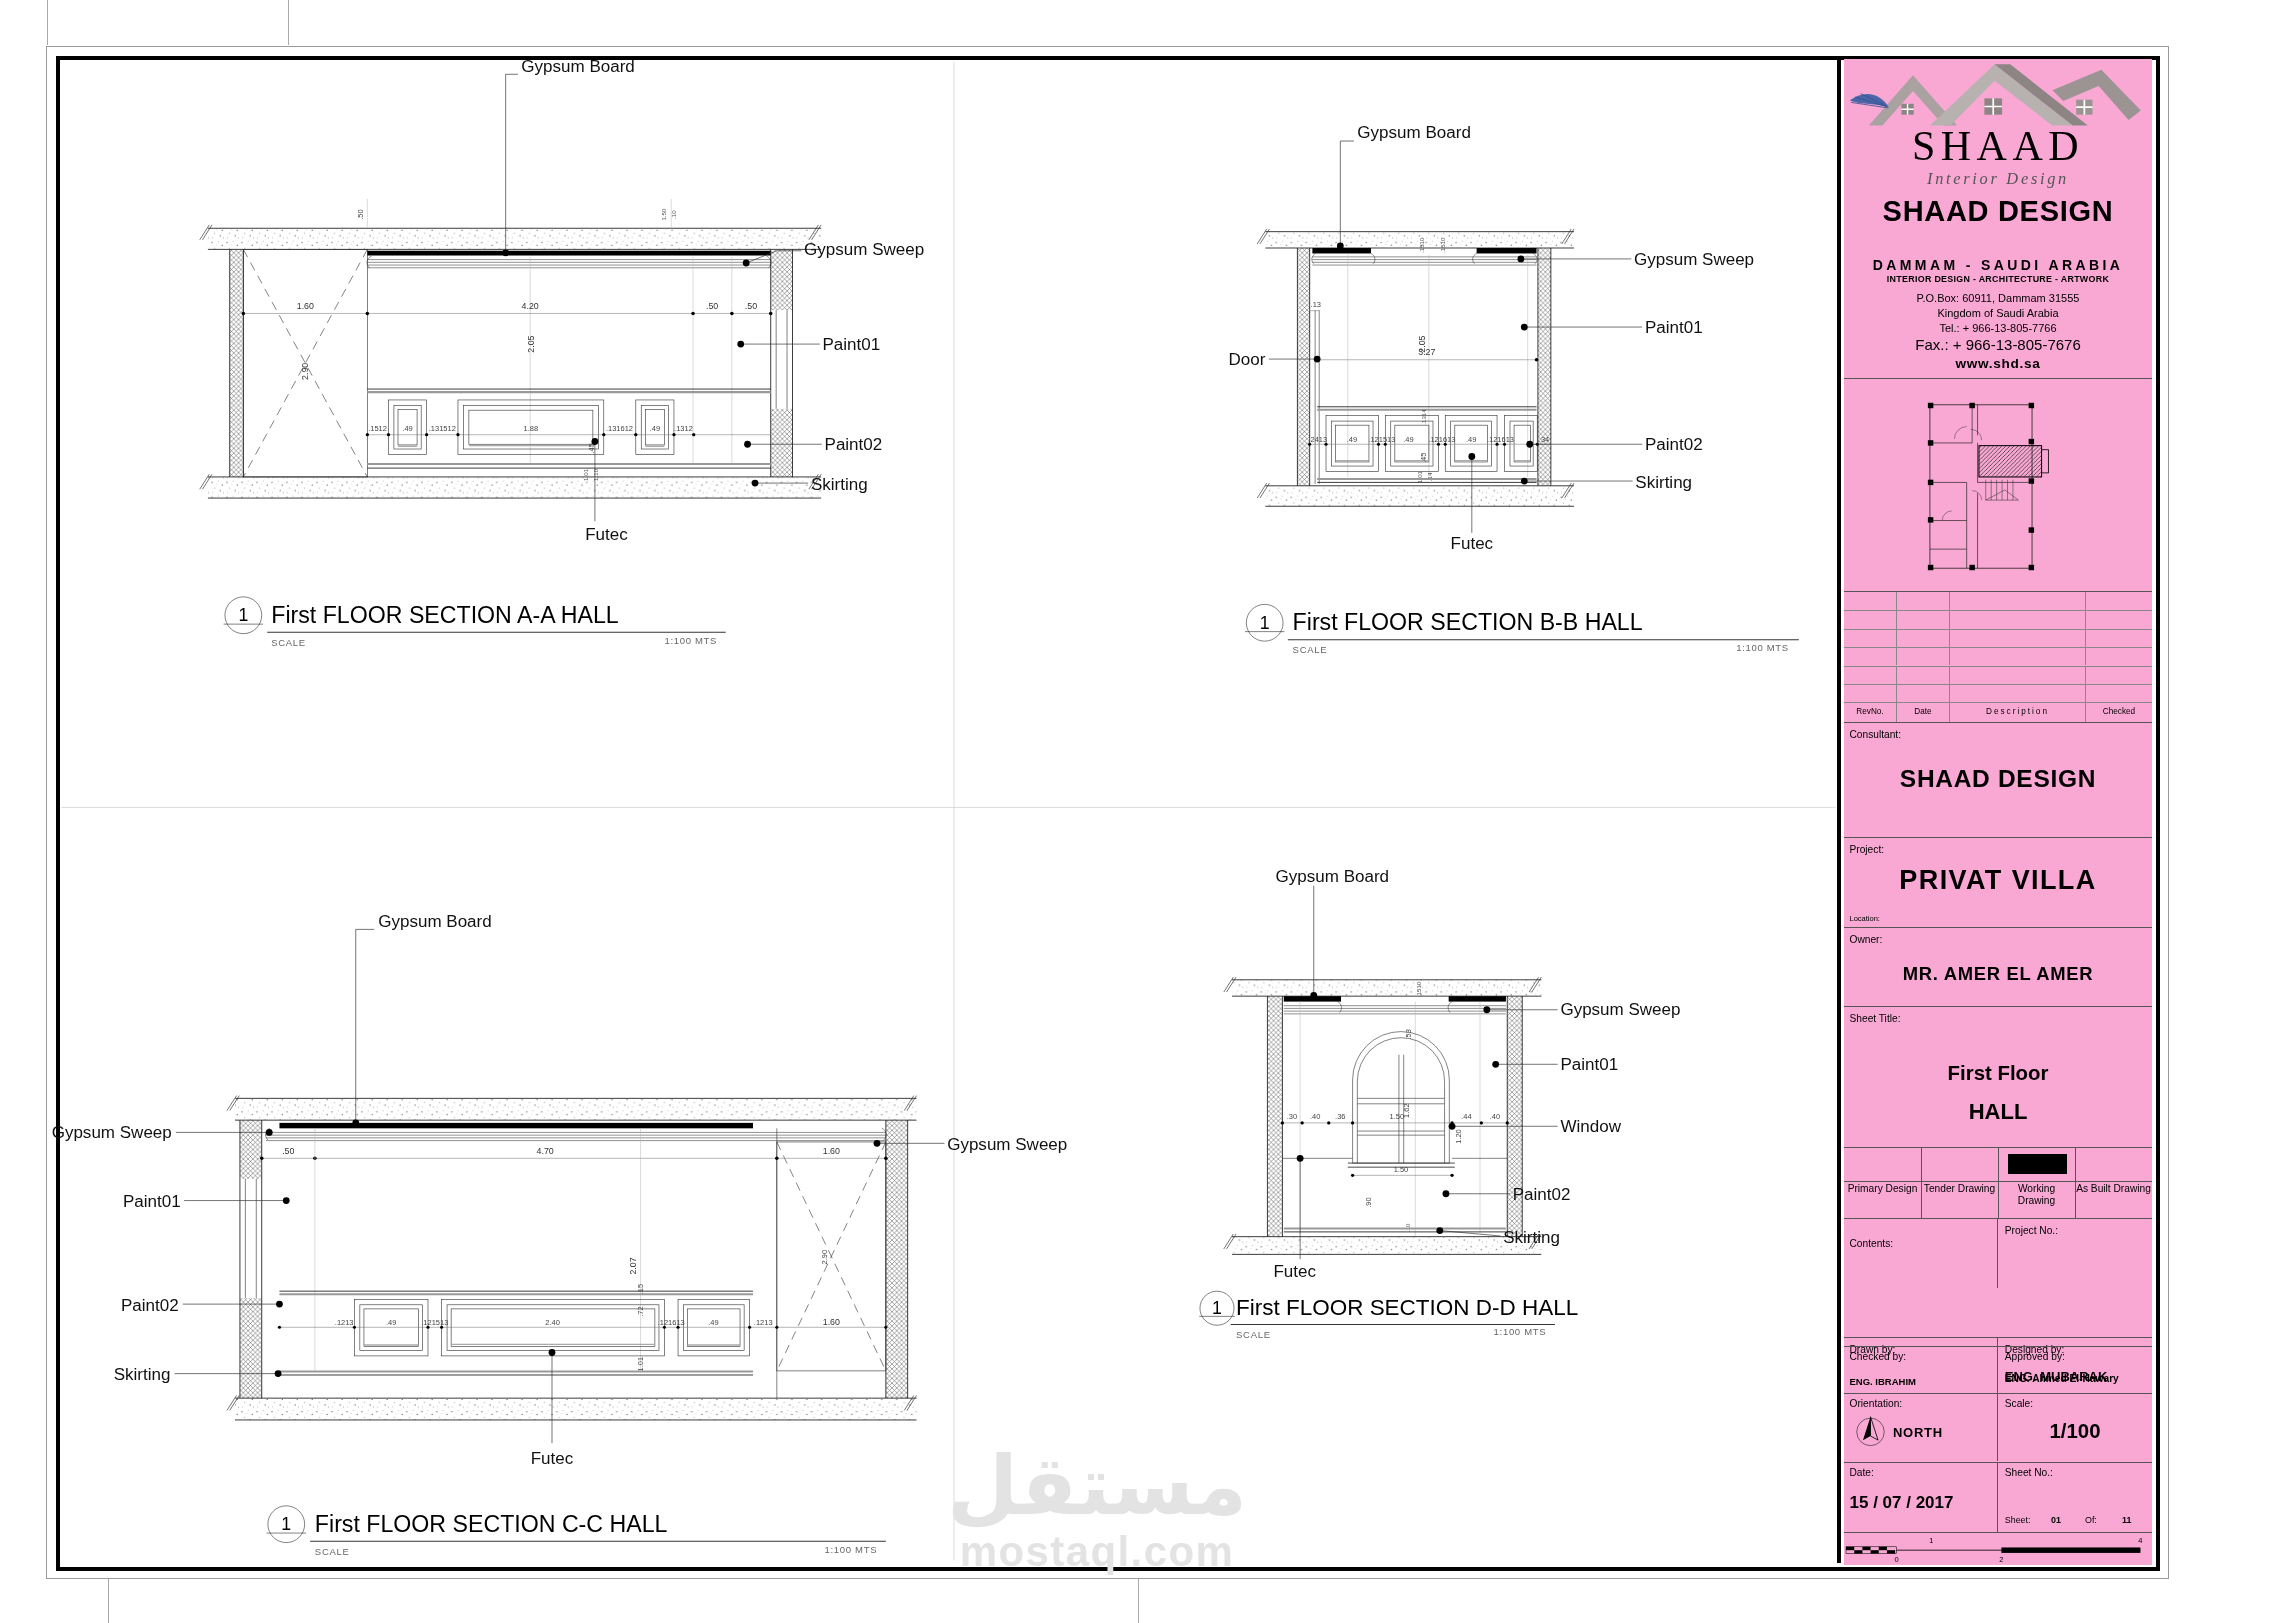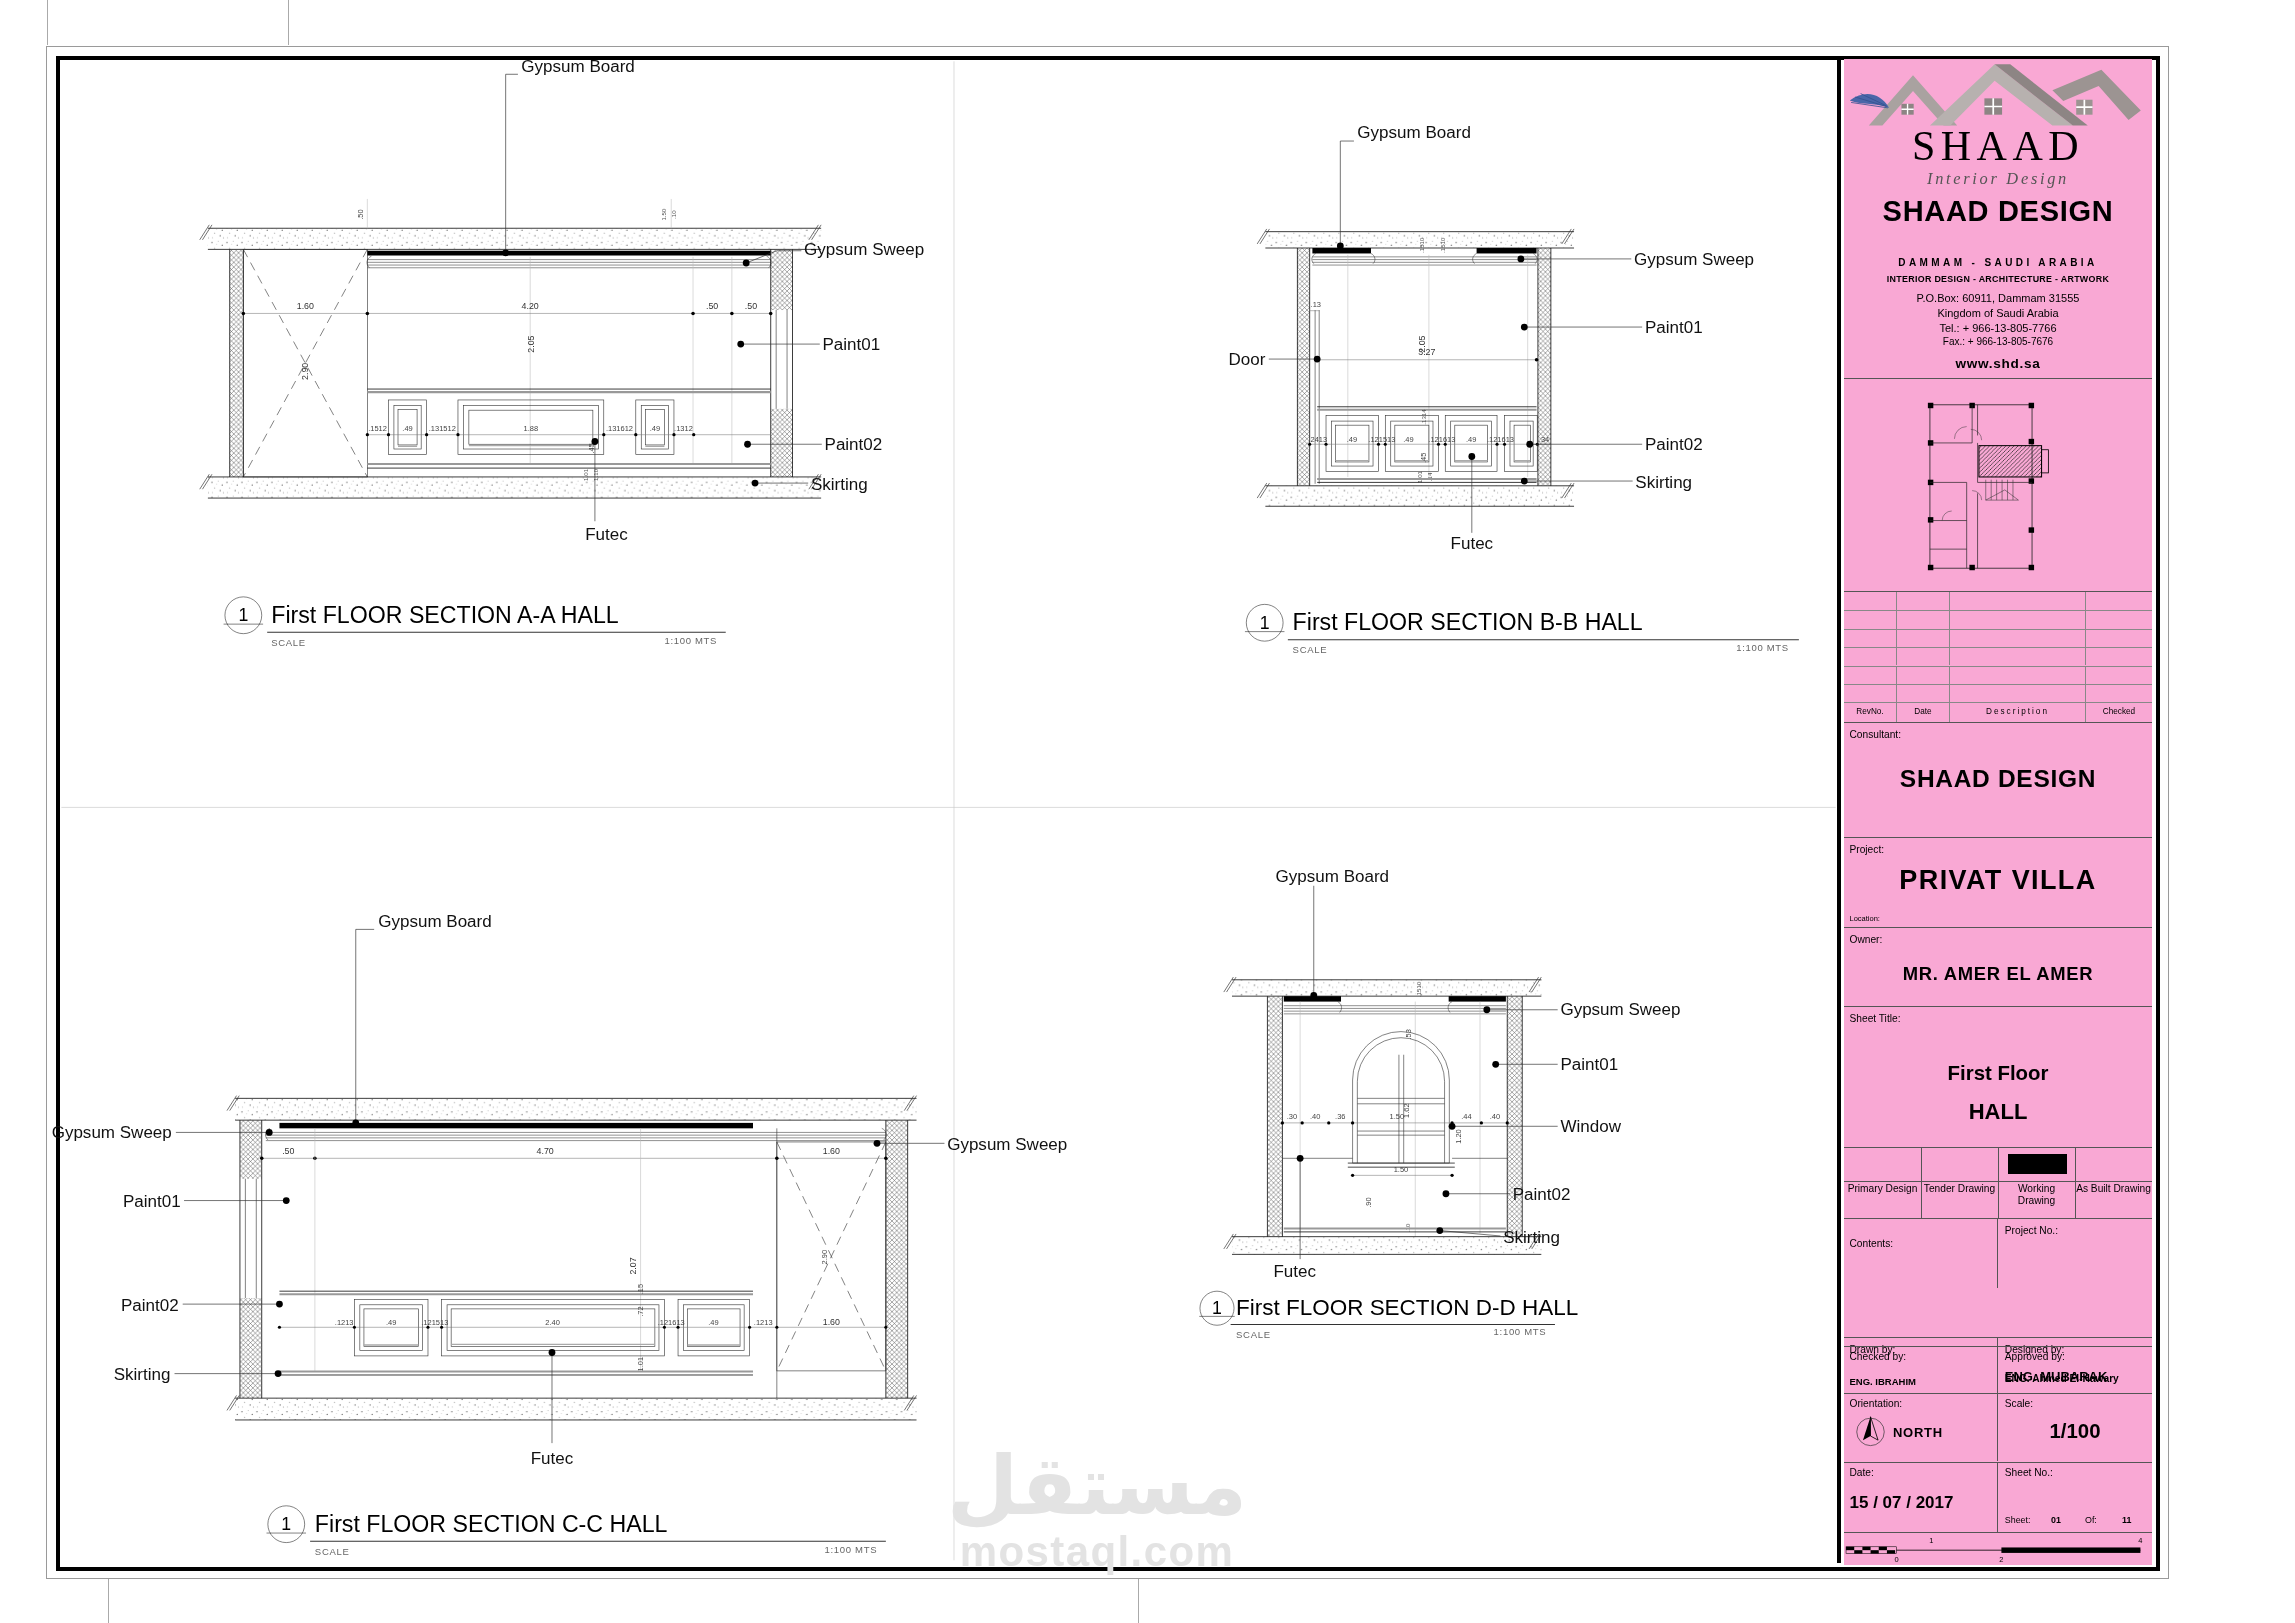--- a/index.html
+++ b/index.html
@@ -612,26 +612,26 @@
           <path d="M200 64 H226 M213 52 V76" stroke="#fff" stroke-width="2.5"></path>
         <rect x="335" y="54" width="24" height="22" fill="#9c9492"></rect>
           <path d="M335 65 H359 M347 54 V76" stroke="#fff" stroke-width="2.5"></path>
       </g>
       <path d="M2 55 C25 38 48 45 60 66 C42 58 20 62 2 55 Z" fill="#4a66a8"></path>
       <path d="M4 58 l54 8 M10 50 l46 14 M18 45 l38 18" stroke="#34508f" stroke-width="1.2"></path>
     </svg>
     <div class="center" style="top:63px;font-family:'Liberation Serif',serif;font-size:42px;letter-spacing:5.5px;">SHAAD</div>
     <div class="center" style="top:110px;font-family:'Liberation Serif',serif;font-style:italic;font-size:16.4px;color:#555;letter-spacing:2.7px;">Interior Design</div>
     <div class="center b" style="top:136px;font-size:29px;letter-spacing:0.7px;">SHAAD DESIGN</div>
-    <div class="center b" style="top:198px;font-size:10px;letter-spacing:3.4px;">DAMMAM - SAUDI ARABIA</div>
+    <div class="center b" style="top:198px;font-size:14px;letter-spacing:3.4px;">DAMMAM - SAUDI ARABIA</div>
     <div class="center b" style="top:215px;font-size:8.9px;letter-spacing:0.3px;">INTERIOR DESIGN - ARCHITECTURE - ARTWORK</div>
     <div class="center" style="top:233px;font-size:11px;">P.O.Box: 60911, Dammam 31555</div>
     <div class="center" style="top:248px;font-size:11px;">Kingdom of Saudi Arabia</div>
     <div class="center" style="top:263px;font-size:11px;">Tel.: + 966-13-805-7766</div>
-    <div class="center" style="top:277px;font-size:10px;text-align:center;">Fax.: + 966-13-805-7676</div>
+    <div class="center" style="top:277px;font-size:15px;text-align:center;">Fax.: + 966-13-805-7676</div>
     <div class="center b" style="top:297px;font-size:13.6px;letter-spacing:0.7px;">www.shd.sa</div>
   </div>
 
   <div class="tbsec" style="top:319px;height:213px;">
     <svg class="abs" style="left:79px;top:19px;" width="150" height="177" viewBox="0 0 220 260">
       <rect x="10" y="10" width="150" height="240" fill="none" stroke="#222" stroke-width="1.2"></rect>
       <g fill="#000">
         <rect x="7" y="7" width="8" height="8"></rect>
           <rect x="155" y="7" width="8" height="8"></rect>
           <rect x="7" y="245" width="8" height="8"></rect>

